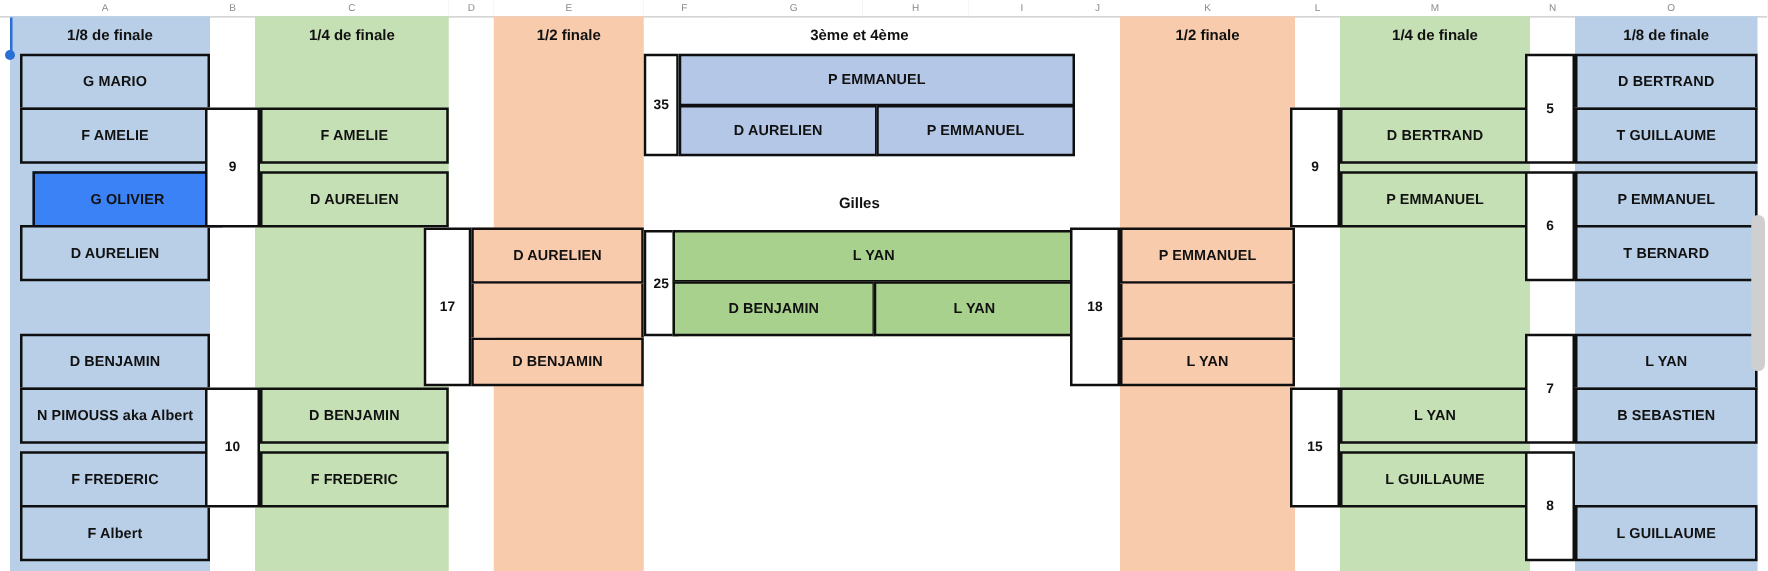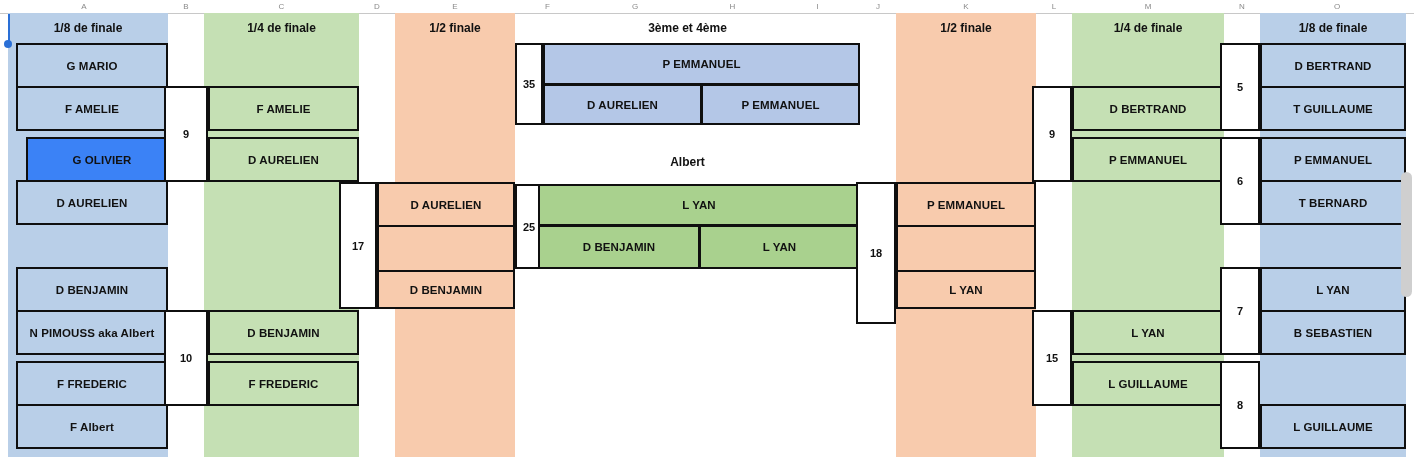--- a/index.html
+++ b/index.html
@@ -61,21 +61,21 @@
   <div class="band" style="left:204px;top:13px;width:155px;height:444px;background:#c5e0b4;"></div>
   <div class="band" style="left:395px;top:13px;width:120px;height:444px;background:#f8cbad;"></div>
   <div class="band" style="left:896px;top:13px;width:140px;height:444px;background:#f8cbad;"></div>
   <div class="band" style="left:1072px;top:13px;width:152px;height:444px;background:#c5e0b4;"></div>
   <div class="band" style="left:1260px;top:13px;width:146px;height:444px;background:#b9cfe8;"></div>
 
   <div class="hdr" style="left:8px;top:13px;width:160px;height:30px;">1/8 de finale</div>
   <div class="hdr" style="left:204px;top:13px;width:155px;height:30px;">1/4 de finale</div>
   <div class="hdr" style="left:395px;top:13px;width:120px;height:30px;">1/2 finale</div>
   <div class="hdr" style="left:515px;top:13px;width:345px;height:30px;">3ème et 4ème</div>
-  <div class="hdr" style="left:515px;top:140px;width:345px;height:44px;">Albert</div>
+  <div class="hdr" style="left:515px;top:140px;width:345px;height:44px;">Gilles</div>
   <div class="hdr" style="left:896px;top:13px;width:140px;height:30px;">1/2 finale</div>
   <div class="hdr" style="left:1072px;top:13px;width:152px;height:30px;">1/4 de finale</div>
   <div class="hdr" style="left:1260px;top:13px;width:146px;height:30px;">1/8 de finale</div>
 
   <div class="cell b-all" style="left:16px;top:43px;width:152px;height:45px;background:#b9cfe8;">G MARIO</div>
   <div class="cell b-all" style="left:16px;top:86px;width:152px;height:45px;background:#b9cfe8;">F AMELIE</div>
   <div class="cell b-all" style="left:16px;top:137px;width:152px;height:45px;background:#3b82f6;margin-left:10px;">G OLIVIER</div>
   <div class="cell b-all" style="left:16px;top:180px;width:152px;height:45px;background:#b9cfe8;">D AURELIEN</div>
   <div class="cell b-all" style="left:16px;top:267px;width:152px;height:45px;background:#b9cfe8;">D BENJAMIN</div>
   <div class="cell b-all" style="left:16px;top:310px;width:152px;height:45px;background:#b9cfe8;">N PIMOUSS aka Albert</div>
@@ -98,21 +98,21 @@
   <div class="num b-all" style="left:515px;top:43px;width:28px;height:82px;">35</div>
   <div class="cell b-all" style="left:543px;top:43px;width:317px;height:42px;background:#b4c7e7;">P EMMANUEL</div>
   <div class="cell b-all" style="left:543px;top:84px;width:159px;height:41px;background:#b4c7e7;">D AURELIEN</div>
   <div class="cell b-all" style="left:701px;top:84px;width:159px;height:41px;background:#b4c7e7;">P EMMANUEL</div>
 
   <div class="num b-all" style="left:515px;top:184px;width:28px;height:85px;">25</div>
   <div class="cell b-all" style="left:538px;top:184px;width:322px;height:42px;background:#a9d18e;">L YAN</div>
   <div class="cell b-all" style="left:538px;top:225px;width:162px;height:44px;background:#a9d18e;">D BENJAMIN</div>
   <div class="cell b-all" style="left:699px;top:225px;width:161px;height:44px;background:#a9d18e;">L YAN</div>
 
-  <div class="num b-all" style="left:856px;top:182px;width:40px;height:142px;">18</div>
+  <div class="num b-all" style="left:856px;top:182px;width:40px;height:127px;">18</div>
   <div class="cell b-all" style="left:896px;top:182px;width:140px;height:45px;background:#f8cbad;">P EMMANUEL</div>
   <div class="cell b-left b-right" style="left:896px;top:227px;width:140px;height:43px;background:#f8cbad;"></div>
   <div class="cell b-all" style="left:896px;top:270px;width:140px;height:39px;background:#f8cbad;">L YAN</div>
 
   <div class="num b-all" style="left:1032px;top:86px;width:40px;height:96px;">9</div>
   <div class="cell b-all" style="left:1072px;top:86px;width:152px;height:45px;background:#c5e0b4;">D BERTRAND</div>
   <div class="cell b-all" style="left:1072px;top:137px;width:152px;height:45px;background:#c5e0b4;">P EMMANUEL</div>
 
   <div class="num b-all" style="left:1032px;top:310px;width:40px;height:96px;">15</div>
   <div class="cell b-all" style="left:1072px;top:310px;width:152px;height:45px;background:#c5e0b4;">L YAN</div>

